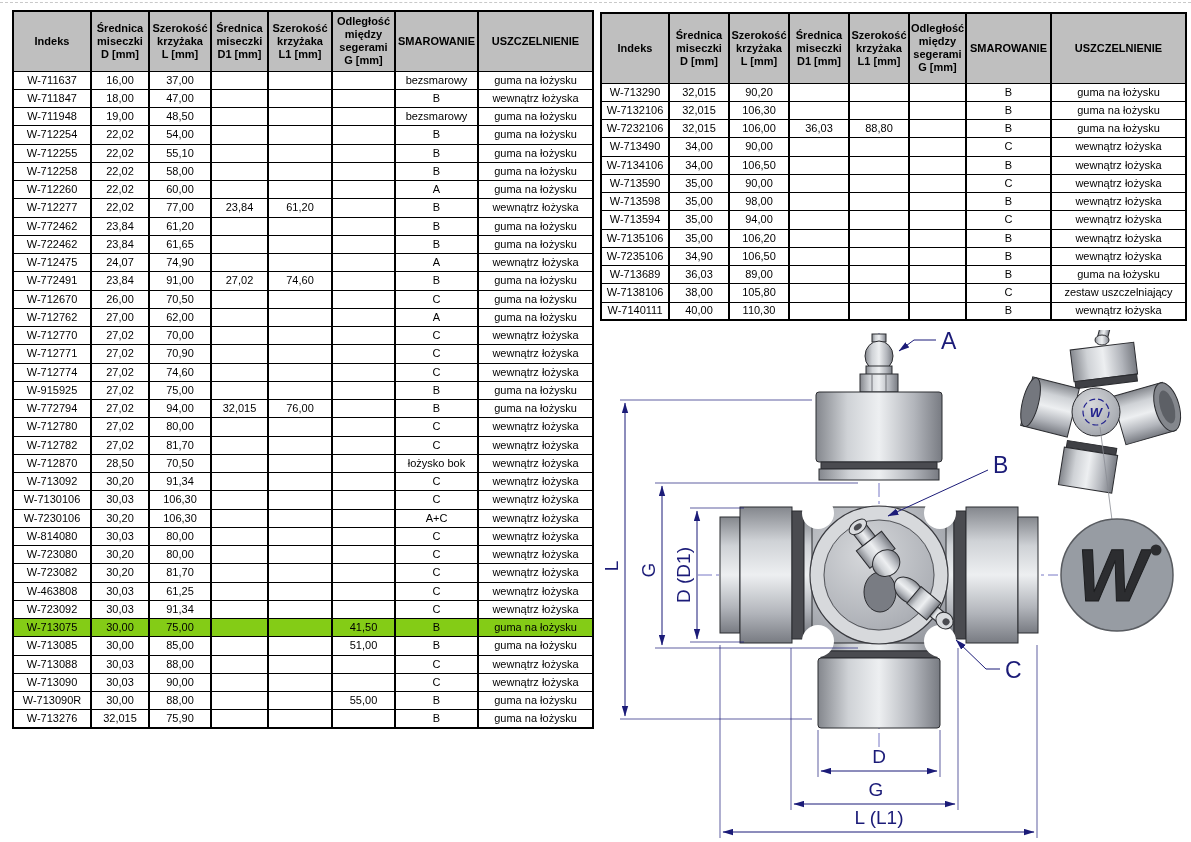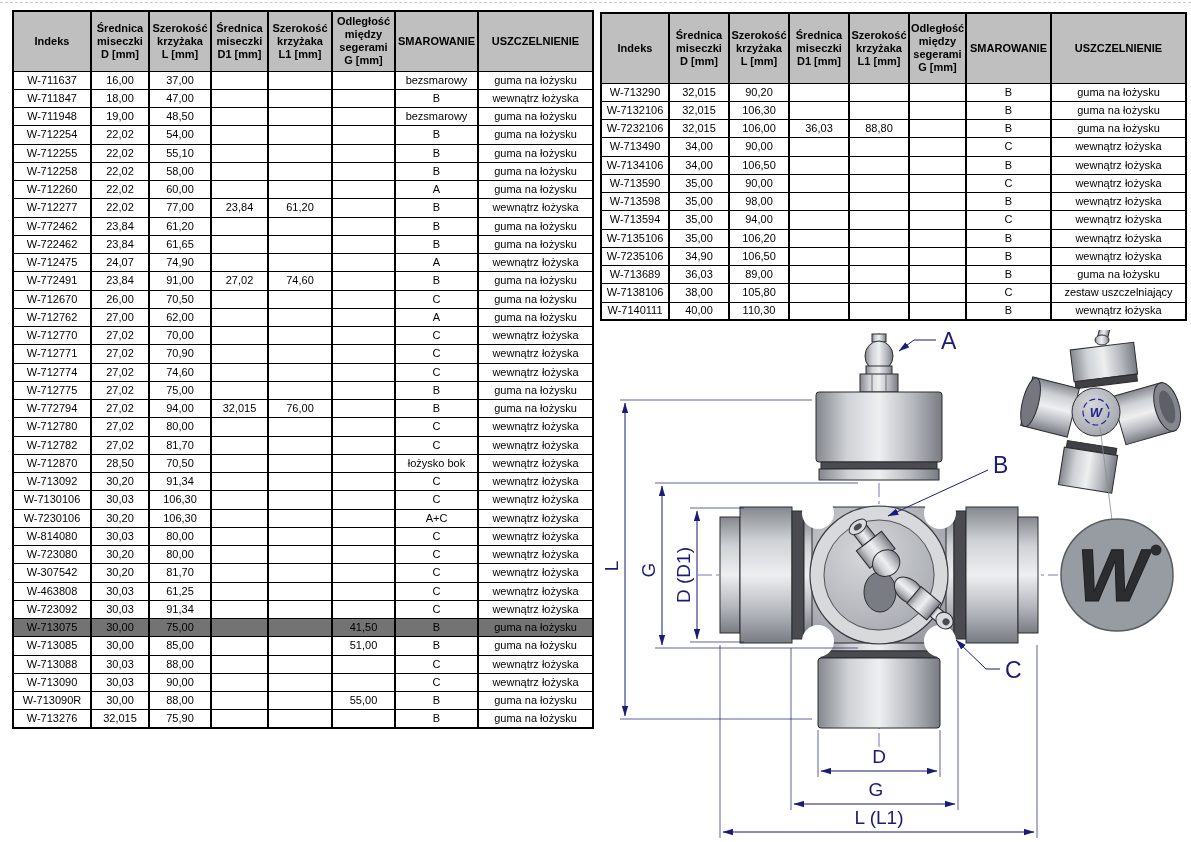--- a/index.html
+++ b/index.html
@@ -18,21 +18,21 @@
   }
   table.parts th {
       background:#bfbfbf; font-size:11px; font-weight:bold; line-height:13px;
       white-space:pre-line; padding:1px 1px;
   }
   table.parts td { font-size:11px; height:18.25px; line-height:13px; padding:0 2px; white-space:nowrap; }
   #tableLeft  { left:12px;  top:10px; width:580px; }
   #tableRight { left:600px; top:12px; width:585px; }
   #tableLeft  th { height:60px; }
   #tableRight th { height:70px; }
-  tr.hl td { background:#737373; }
+  tr.hl td { background:#84cc16; }
 
   #drawing { position:absolute; left:600px; top:330px; width:591px; height:512px; }
 
   .cl   { stroke:#5555b8; stroke-width:0.8; stroke-dasharray:14 4 3 4; fill:none; }
   .dim  { stroke:#1b1b78; stroke-width:1; fill:none; }
   .ext  { stroke:#1b1b78; stroke-width:0.7; fill:none; }
   .edge { stroke:#2b2c30; stroke-width:1; }
   .dimtxt { fill:#1b1b78; font-family:"Liberation Sans",sans-serif; font-size:19px; }
   .callout { fill:#1b1b78; font-family:"Liberation Sans",sans-serif; font-size:23px; }
 </style>
@@ -241,21 +241,21 @@
           <td>W-712774</td>
           <td>27,02</td>
           <td>74,60</td>
           <td></td>
           <td></td>
           <td></td>
           <td>C</td>
           <td>wewnątrz łożyska</td>
         </tr>
         <tr>
-          <td>W-712775</td>
+          <td>W-915925</td>
           <td>27,02</td>
           <td>75,00</td>
           <td></td>
           <td></td>
           <td></td>
           <td>B</td>
           <td>guma na łożysku</td>
         </tr>
         <tr>
           <td>W-772794</td>
@@ -341,21 +341,21 @@
           <td>W-723080</td>
           <td>30,20</td>
           <td>80,00</td>
           <td></td>
           <td></td>
           <td></td>
           <td>C</td>
           <td>wewnątrz łożyska</td>
         </tr>
         <tr>
-          <td>W-307542</td>
+          <td>W-723082</td>
           <td>30,20</td>
           <td>81,70</td>
           <td></td>
           <td></td>
           <td></td>
           <td>C</td>
           <td>wewnątrz łożyska</td>
         </tr>
         <tr>
           <td>W-463808</td>

